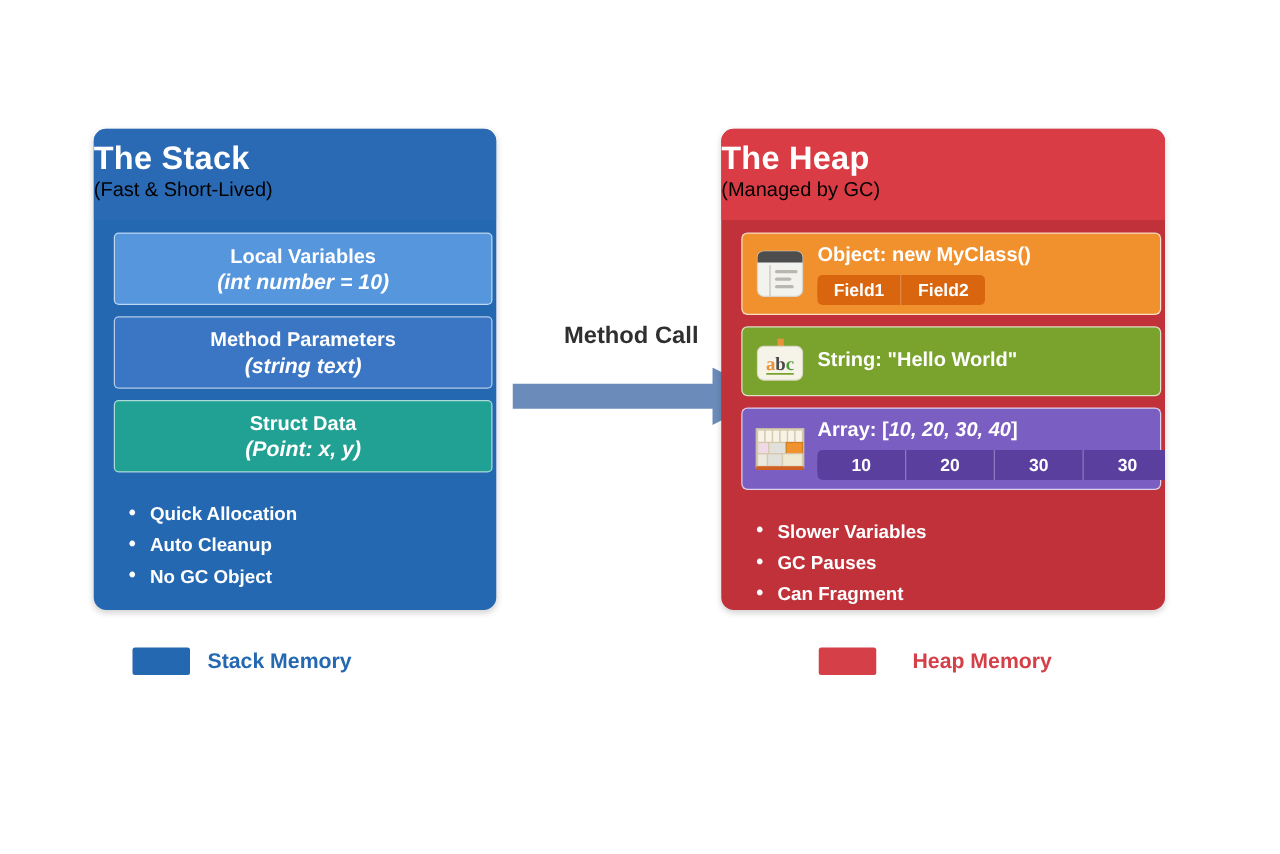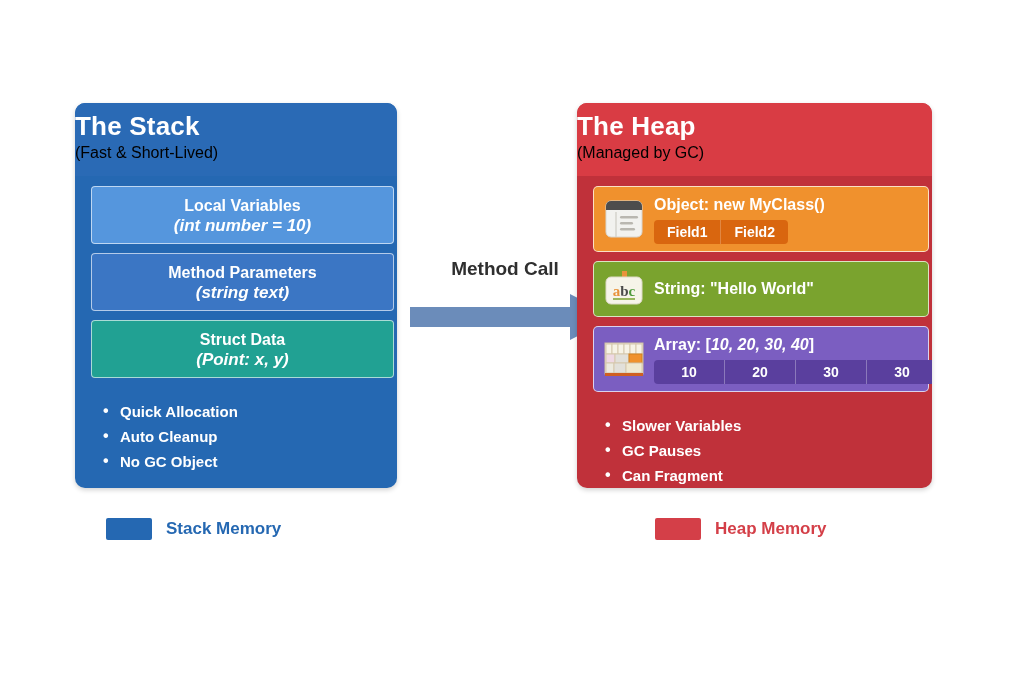--- a/index.html
+++ b/index.html
@@ -356,16 +356,16 @@
     </div>
   </div>
 
   <div class="legend legend-stack">
     <div class="legend-swatch" style="background:#2568b2;"></div>
     <div class="legend-label" style="color:#2568b2;">Stack Memory</div>
   </div>
 
   <div class="legend legend-heap">
     <div class="legend-swatch" style="background:#d43f48;"></div>
-    <div class="legend-label" style="color:#d43f48;">Heap Memory</div>
+    <div class="legend-label" style="color:#d43f48;margin-left:15px;">Heap Memory</div>
   </div>
 
 </div>
 
 </body></html>

